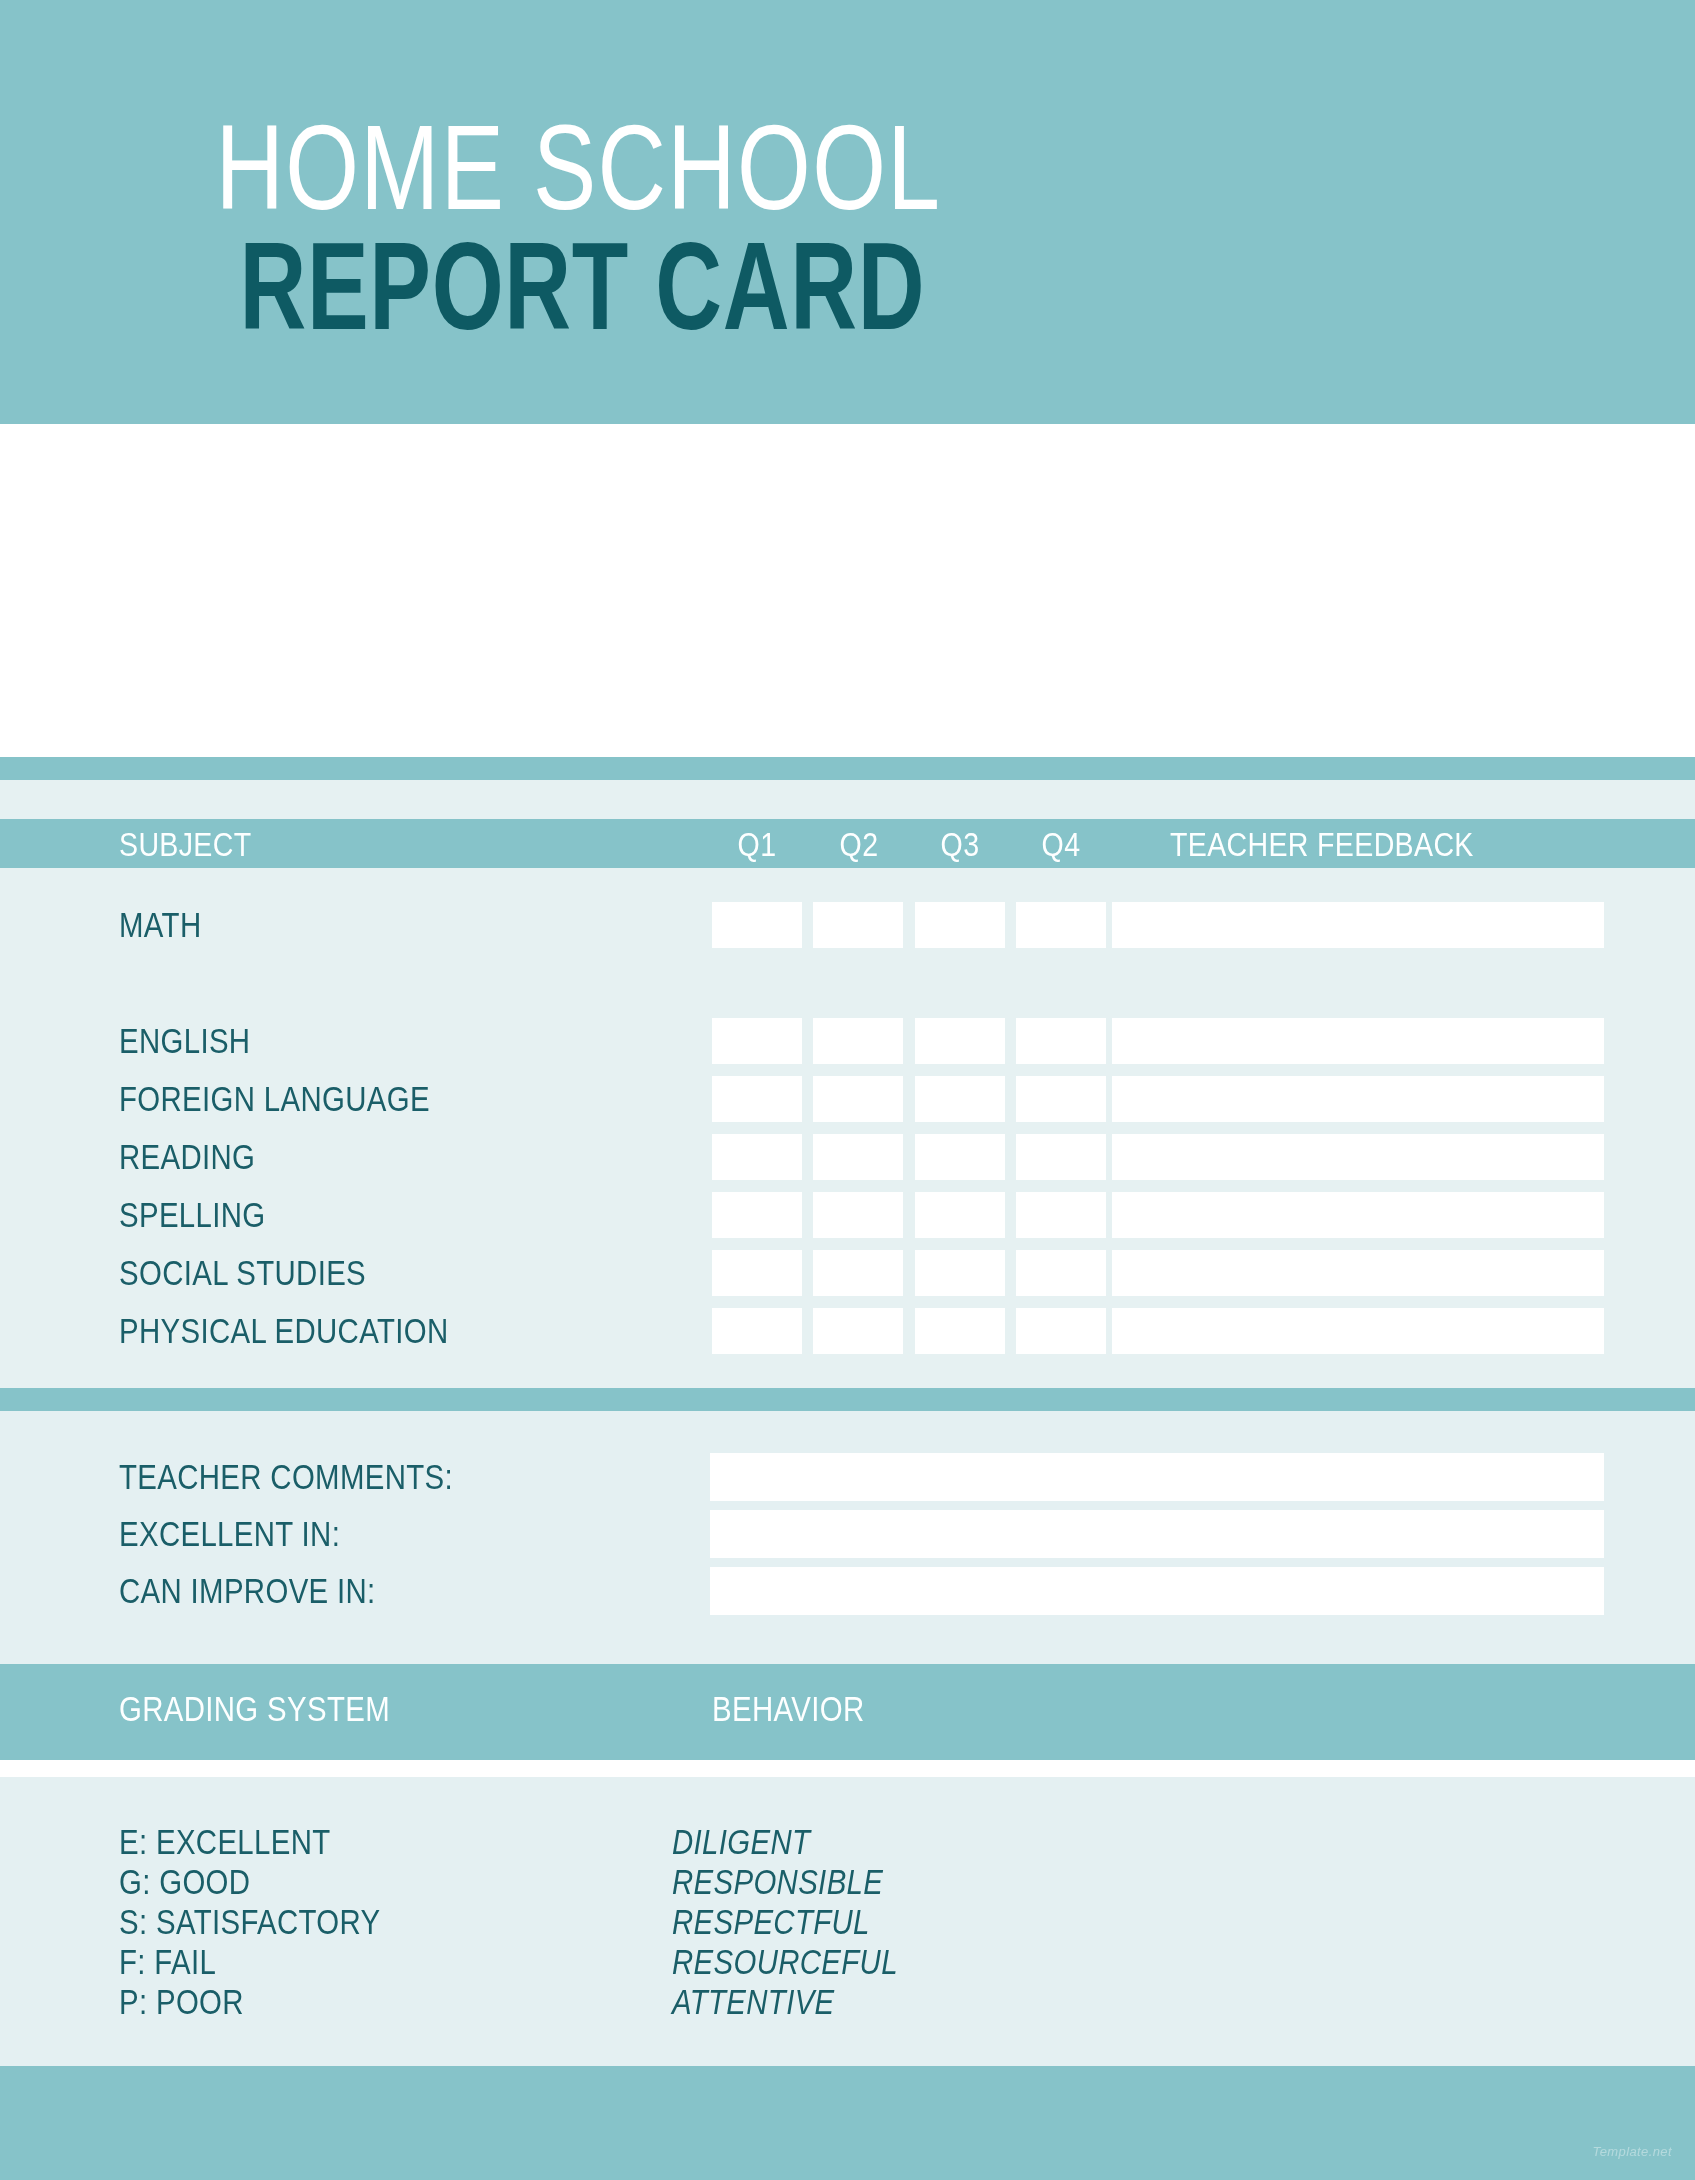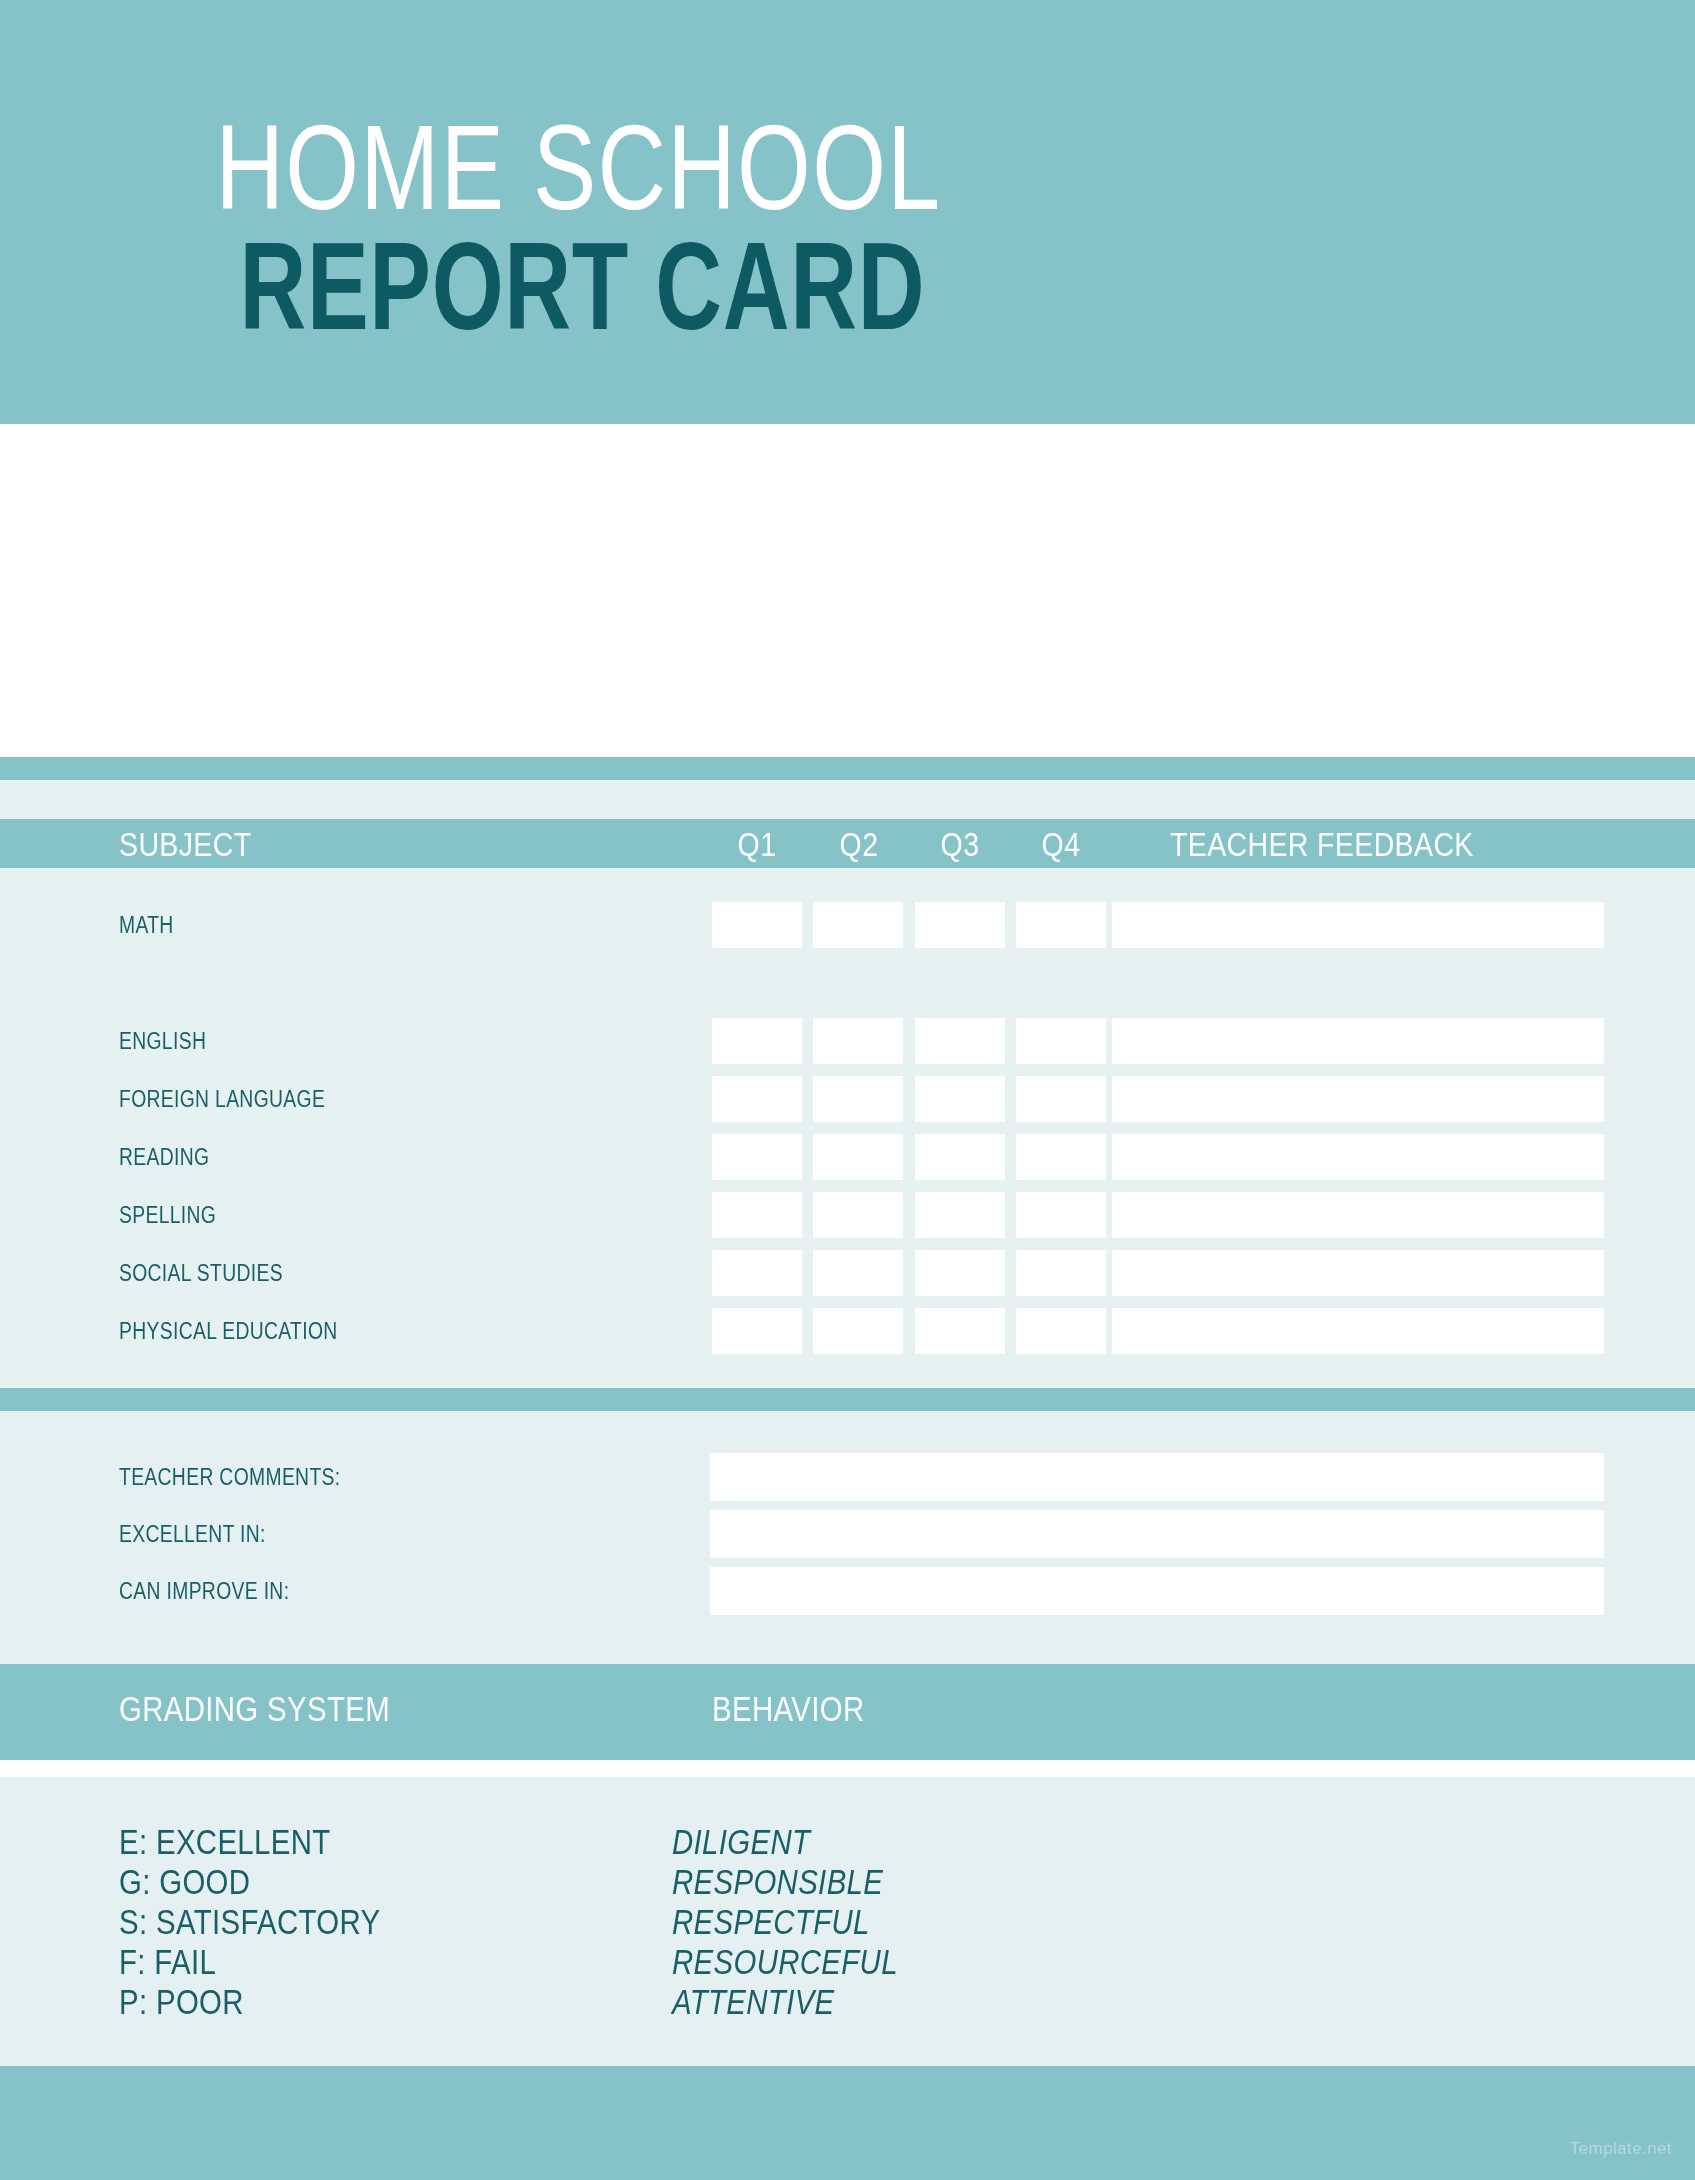--- a/index.html
+++ b/index.html
@@ -25,21 +25,21 @@
   .cx { display:inline-block; transform-origin:0 50%; white-space:nowrap; }
 
   
   .title1 { position:absolute; left:119px; top:107px; font-size:120px; line-height:120px;
             font-weight:200; color:#ffffff; letter-spacing:1.7px; transform:scaleX(.79); }
   .title2 { position:absolute; left:119px; top:223px; font-size:125px; line-height:125px;
             font-weight:700; color:#0e5a63; letter-spacing:0.9px; transform:scaleX(.74); }
 
   
   .lbl { position:absolute; display:flex; align-items:center; color:#1a5e68;
-         font-size:23px; letter-spacing:0.4px; }
+         font-size:35px; letter-spacing:0.4px; }
   .lbl .cx { transform:scaleX(.84); }
 
   
   .field { position:absolute; background:#dfecef; }
   .f-name    { left:424px;  top:521px; width:1181px; height:32px; }
   .f-year    { left:365px;  top:620px; width:572px;  height:34px; }
   .f-advisor { left:1112px; top:620px; width:492px;  height:34px; }
   .l-name    { left:119px;  top:516px; height:43px; }
   .l-year    { left:119px;  top:615px; height:43px; }
   .l-advisor { left:955px; top:615px; height:43px; }
@@ -77,22 +77,22 @@
   .h-behavior { left:712px; }
 
   
   .list { position:absolute; top:0; padding-top:45px; color:#1a5e68; font-size:35px; letter-spacing:0.4px; }
   .list-grading  { left:119px; }
   .list-behavior { left:672px;font-style:italic; }
   .list div { line-height:40px; height:40px; }
   .list .cx { transform:scaleX(.84); }
 
   
-  .watermark { position:absolute; right:24px; bottom:22px; font-size:17px;
-               color:rgba(255,255,255,.38); letter-spacing:0.4px; }
+  .watermark { position:absolute; right:24px; bottom:22px; font-size:13px;
+               color:rgba(255,255,255,.38); letter-spacing:0.4px;font-style:italic; }
 </style>
 </head>
 <body>
 
 <div class="page">
 
   <div class="sec sec-header">
     <div class="title1">
       <span class="cx">HOME SCHOOL</span>
     </div>

